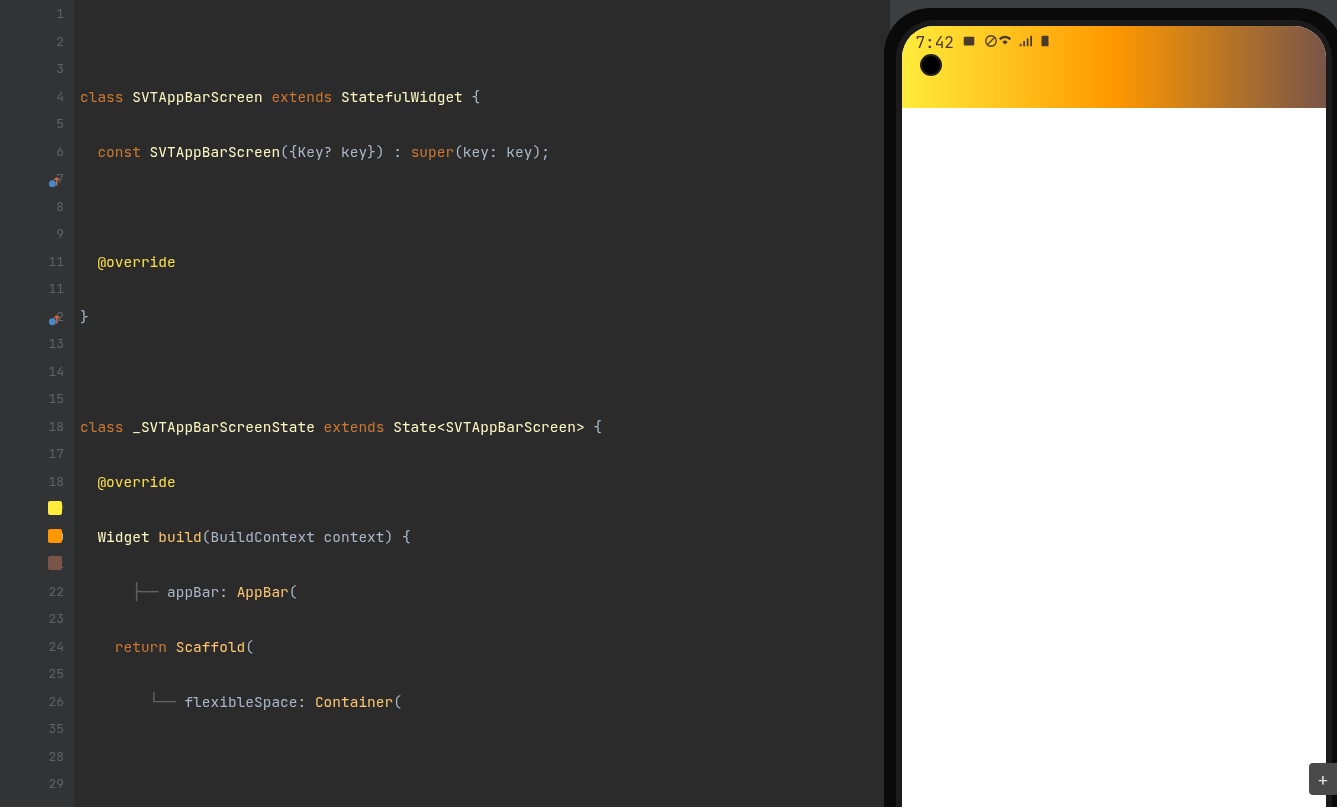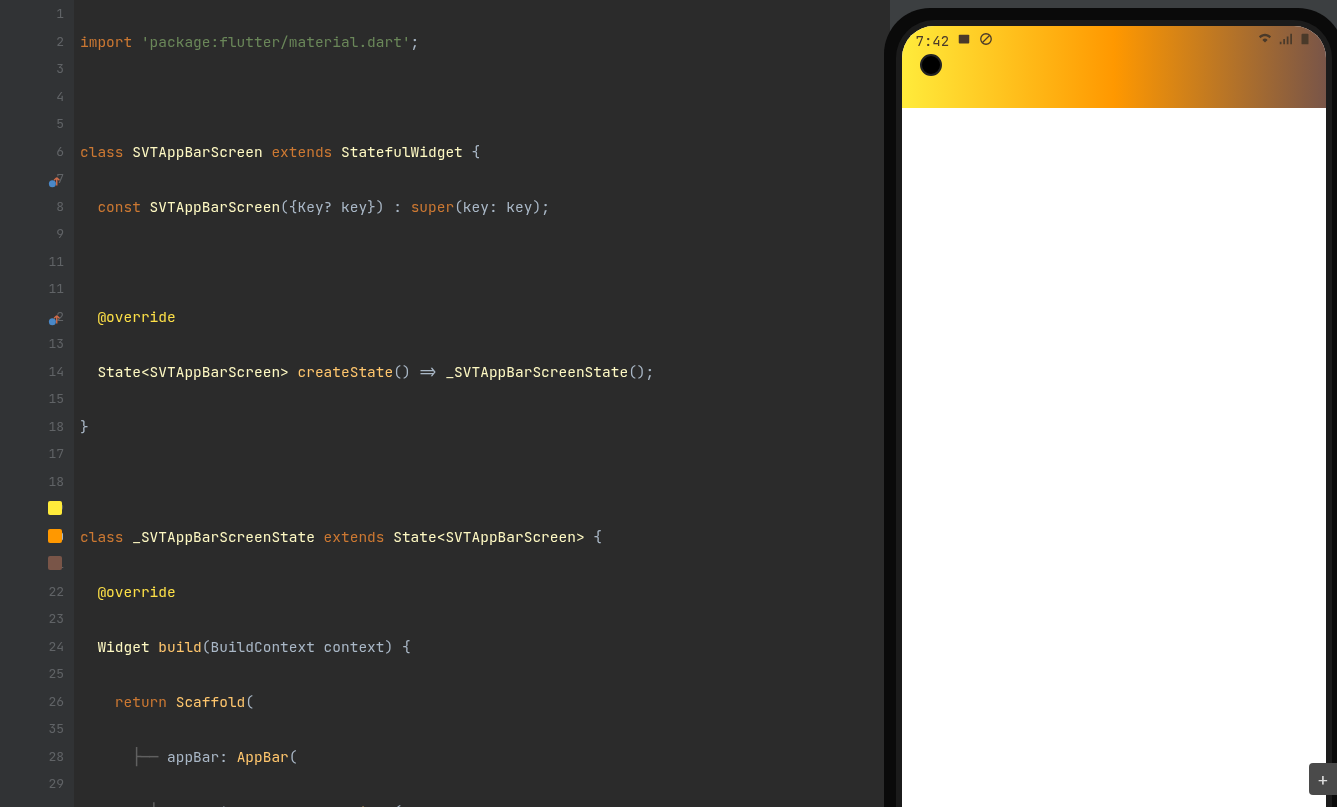--- a/index.html
+++ b/index.html
@@ -20,21 +20,21 @@
   .punc { color:#a9b7c6; }
   .prop { color:#a9b7c6; }
   .tree { color:#606060; }
 
   
   .preview { flex:1; background:#3c3f41; display:flex; align-items:flex-start; justify-content:center; position:relative; padding-top:0; }
   .phone-outer { width:460px; height:900px; border-radius:46px; background:#0a0a0a; padding:12px; position:absolute; top:8px; }
   .phone-mid { width:100%; height:100%; border-radius:38px; background:#1b1b1b; padding:6px; }
   .phone-screen { width:100%; height:100%; border-radius:32px; background:#fff; overflow:hidden; position:relative; }
   .appbar-grad { height:82px; width:100%; background:linear-gradient(90deg,#ffeb3b 0%,#ff9800 50%,#795548 100%); position:relative; }
-  .status { position:absolute; top:6px; left:0; right:0; display:flex; justify-content:space-between; align-items:center; padding:0 14px; font-size:14px; color:#5d4037; }
+  .status { position:absolute; top:6px; left:0; right:0; display:flex; align-items:center; padding:0 14px; font-size:16px; color:#5d4037; }
   .status .left { display:flex; gap:8px; align-items:center; color:#4a3a2a; }
   .status .right { display:flex; gap:6px; align-items:center; color:#4a3a2a; }
   .status svg { width:14px; height:14px; fill:#4a3a2a; }
   .camera { position:absolute; top:28px; left:18px; width:22px; height:22px; border-radius:50%; background:#000; border:2px solid #222; }
   .corner-add { position:absolute; bottom:12px; right:0; width:28px; height:32px; background:#4a4a4a; border-top-left-radius:4px; border-bottom-left-radius:4px; display:flex; align-items:center; justify-content:center; color:#ddd; font-size:18px; }
   .breakpoint-col { width:8px; background:#313335; border-right:0; }
   .gutter-swatch { position:absolute; left:40px; width:14px; height:14px; top:6px; border-radius:2px; }
 </style>
 </head>
 <body>
@@ -142,34 +142,32 @@
         </div>
       <div class="ln">
           <span>28</span>
         </div>
       <div class="ln">
           <span>29</span>
         </div>
     </div>
 
     <div class="code">
-<div class="line"><span class="kw">import</span> <span class="str">'package:flutter/material.dart'</span><span class="punc">;</span></div>
 <div class="line"></div>
 <div class="line"><span class="kw">class</span> <span class="cls">SVTAppBarScreen</span> <span class="kw">extends</span> <span class="cls">StatefulWidget</span><span class="punc"> {</span></div>
 <div class="line">  <span class="kw">const</span> <span class="cls">SVTAppBarScreen</span><span class="punc">({Key? key})</span><span class="punc"> : </span><span class="kw">super</span><span class="punc">(key: key)</span><span class="punc">;</span></div>
 <div class="line"></div>
 <div class="line">  <span class="meta">@override</span></div>
-<div class="line">  <span class="cls">State&lt;SVTAppBarScreen&gt; </span><span class="func">createState</span><span class="punc">() =&gt; </span><span class="cls">_SVTAppBarScreenState</span><span class="punc">();</span></div>
 <div class="line"><span class="punc">}</span></div>
 <div class="line"></div>
 <div class="line"><span class="kw">class</span> <span class="cls">_SVTAppBarScreenState</span> <span class="kw">extends</span> <span class="cls">State&lt;SVTAppBarScreen&gt;</span><span class="punc"> {</span></div>
 <div class="line">  <span class="meta">@override</span></div>
 <div class="line">  <span class="cls">Widget </span><span class="func">build</span><span class="punc">(BuildContext context)</span><span class="punc"> {</span></div>
+<div class="line">      <span class="tree">├── </span><span class="prop">appBar: </span><span class="call">AppBar</span><span class="punc">(</span></div>
 <div class="line">    <span class="kw">return</span><span class="call"> Scaffold</span><span class="punc">(</span></div>
-<div class="line">      <span class="tree">├── </span><span class="prop">appBar: </span><span class="call">AppBar</span><span class="punc">(</span></div>
 <div class="line">        <span class="tree">└── </span><span class="prop">flexibleSpace: </span><span class="call">Container</span><span class="punc">(</span></div>
 
 
 
 
 
 
 
 
 

